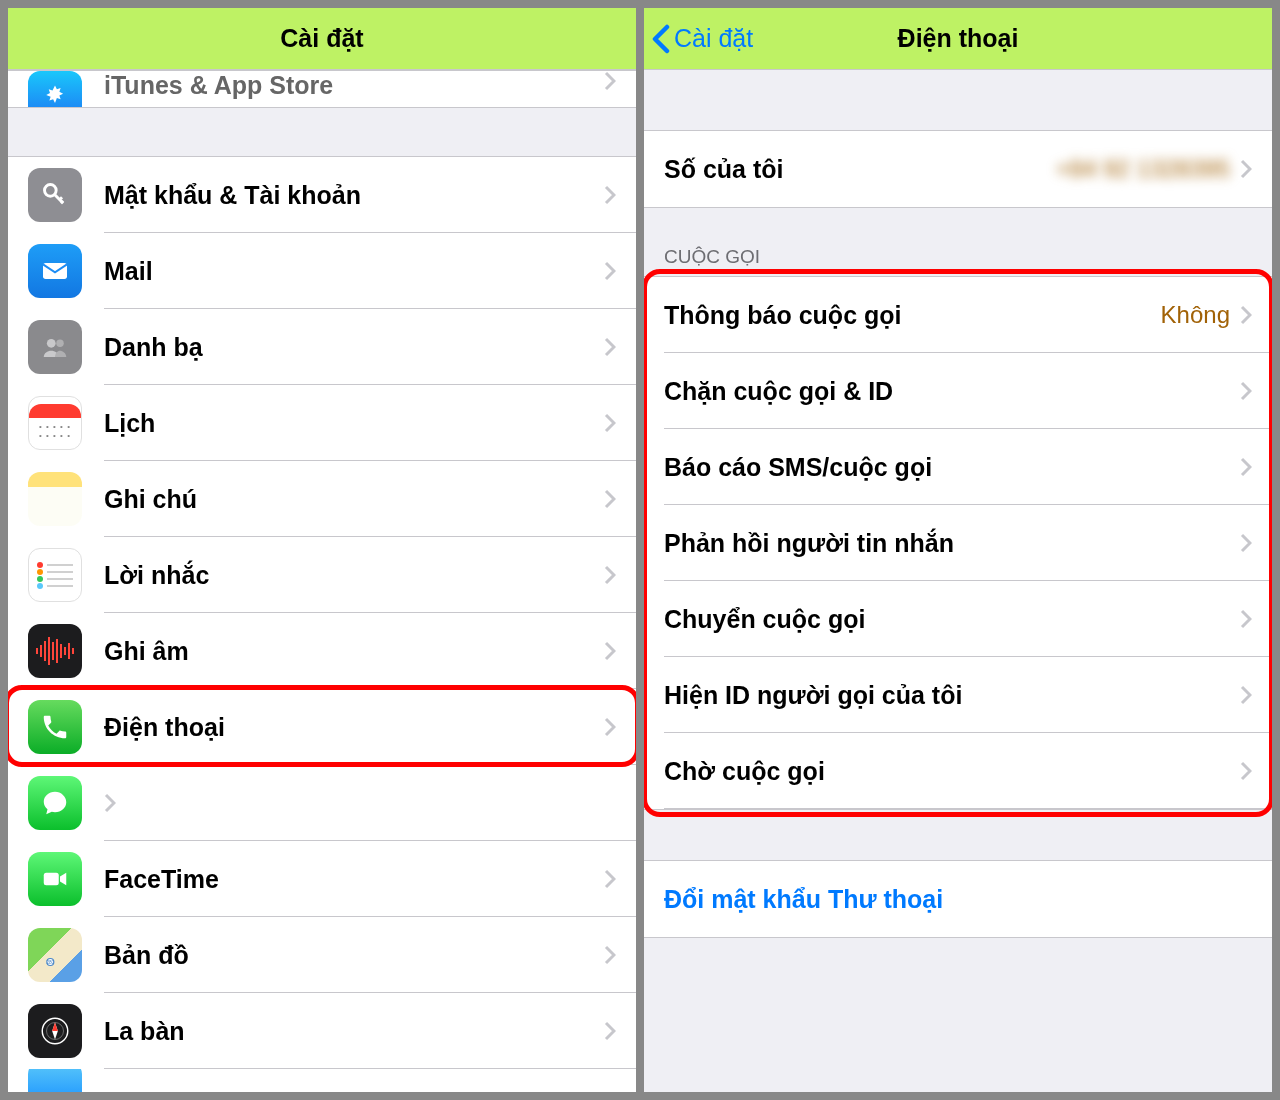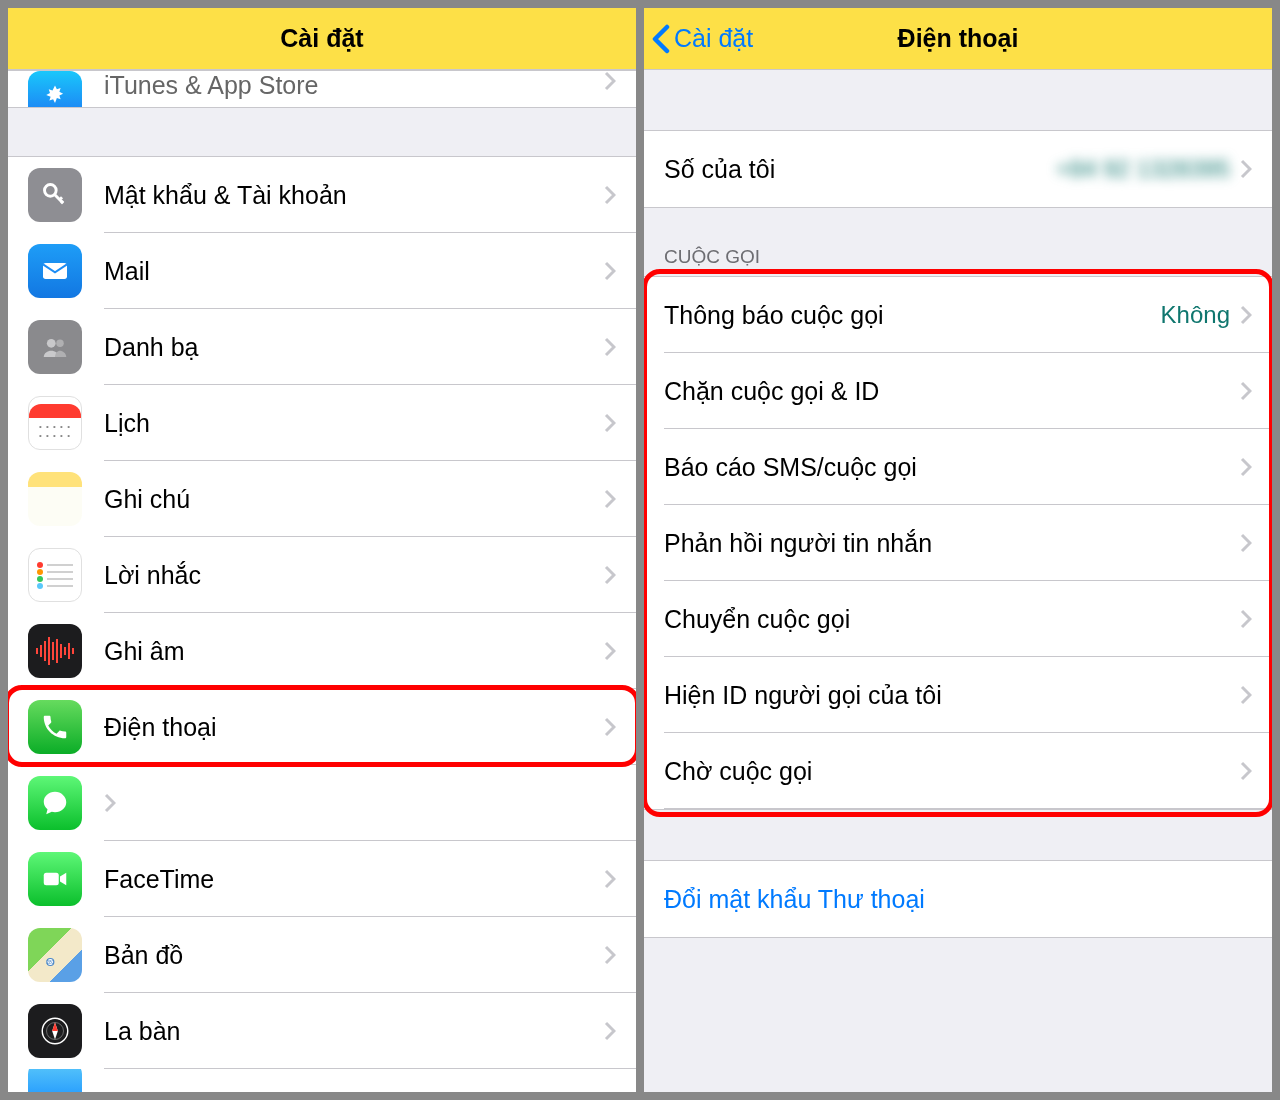--- a/index.html
+++ b/index.html
@@ -15,21 +15,21 @@
 .screen {
   flex: 1;
   background: #efeff4;
   display: flex;
   flex-direction: column;
   overflow: hidden;
   position: relative;
 }
 .navbar {
   height: 62px;
-  background: #fde047;
+  background: #bef264;
   border-bottom: 1px solid #c8c7cc;
   display: flex;
   align-items: center;
   justify-content: center;
   position: relative;
   flex-shrink: 0;
 }
 .navbar-title {
   font-size: 25px;
   font-weight: 600;
@@ -88,24 +88,25 @@
   justify-content: center;
   margin-right: 22px;
   flex-shrink: 0;
   font-size: 30px;
   color: #fff;
 }
 .row-label {
   flex: 1;
   font-size: 25px;
   color: #000;
+  font-weight: bold;
 }
 .row-value {
   font-size: 24px;
-  color: #0f766e;
+  color: #a16207;
   margin-right: 10px;
 }
 .row-value.blurred { filter: blur(6px); }
 .row-link .row-label { color: #007aff; }
 .chevron {
   width: 12px;
   height: 20px;
   margin-right: 20px;
   flex-shrink: 0;
 }

